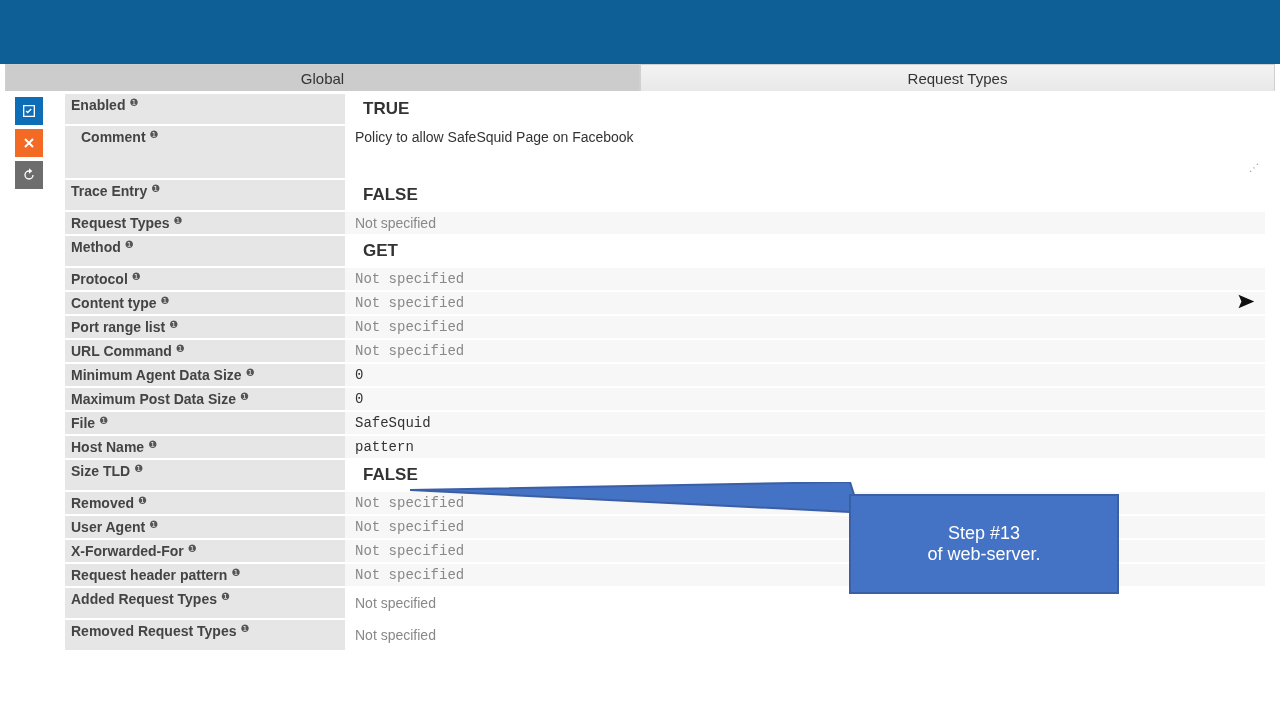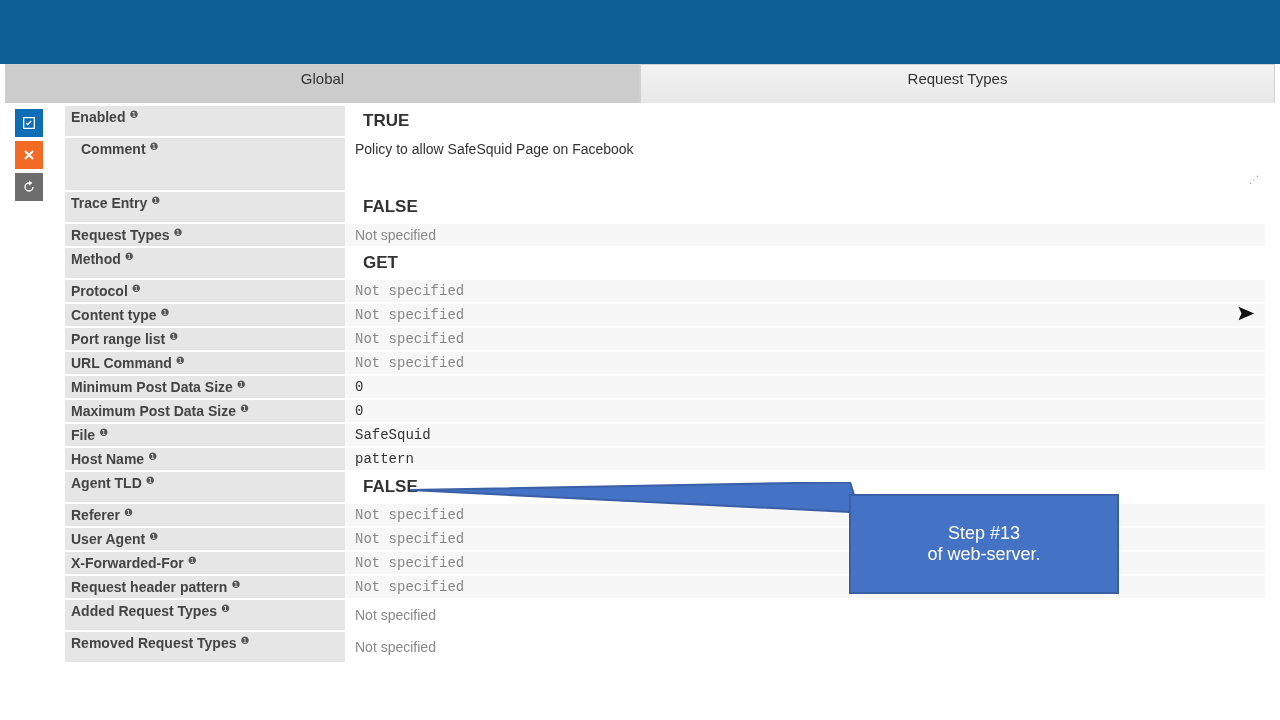--- a/index.html
+++ b/index.html
@@ -21,21 +21,21 @@
 
   .tabs {
     display: flex;
     width: 1270px;
     margin-left: 5px;
     border-bottom: 1px solid #ffffff;
   }
   .tab {
     flex: 1;
     text-align: center;
-    padding: 5px 0 16px 0;
+    padding: 5px 0 4px 0;
     font-size: 15px;
     color: #333333;
     cursor: pointer;
     border-top: 1px solid #d0d0d0;
     border-right: 1px solid #d0d0d0;
     border-left: 1px solid #d0d0d0;
     box-sizing: border-box;
   }
   .tab.active {
     background: #cccccc;
@@ -323,21 +323,21 @@
         <span>URL Command</span>
           <span class="info-icon">❶</span>
       </div>
       <div class="value-cell">
         <span class="muted">Not specified</span>
       </div>
     </div>
 
     <div class="row">
       <div class="label-cell">
-        <span>Minimum Post Data Size</span>
+        <span>Minimum Agent Data Size</span>
           <span class="info-icon">❶</span>
       </div>
       <div class="value-cell">
         <span class="mono">0</span>
       </div>
     </div>
 
     <div class="row">
       <div class="label-cell">
         <span>Maximum Post Data Size</span>
@@ -363,31 +363,31 @@
         <span>Host Name</span>
           <span class="info-icon">❶</span>
       </div>
       <div class="value-cell">
         <span class="mono">pattern</span>
       </div>
     </div>
 
     <div class="row">
       <div class="label-cell med">
-        <span>Agent TLD</span>
+        <span>Size TLD</span>
           <span class="info-icon">❶</span>
       </div>
       <div class="value-cell plain">
         <span class="big-bold">FALSE</span>
       </div>
     </div>
 
     <div class="row">
       <div class="label-cell">
-        <span>Referer</span>
+        <span>Removed</span>
           <span class="info-icon">❶</span>
       </div>
       <div class="value-cell">
         <span class="muted">Not specified</span>
       </div>
     </div>
 
     <div class="row">
       <div class="label-cell">
         <span>User Agent</span>

